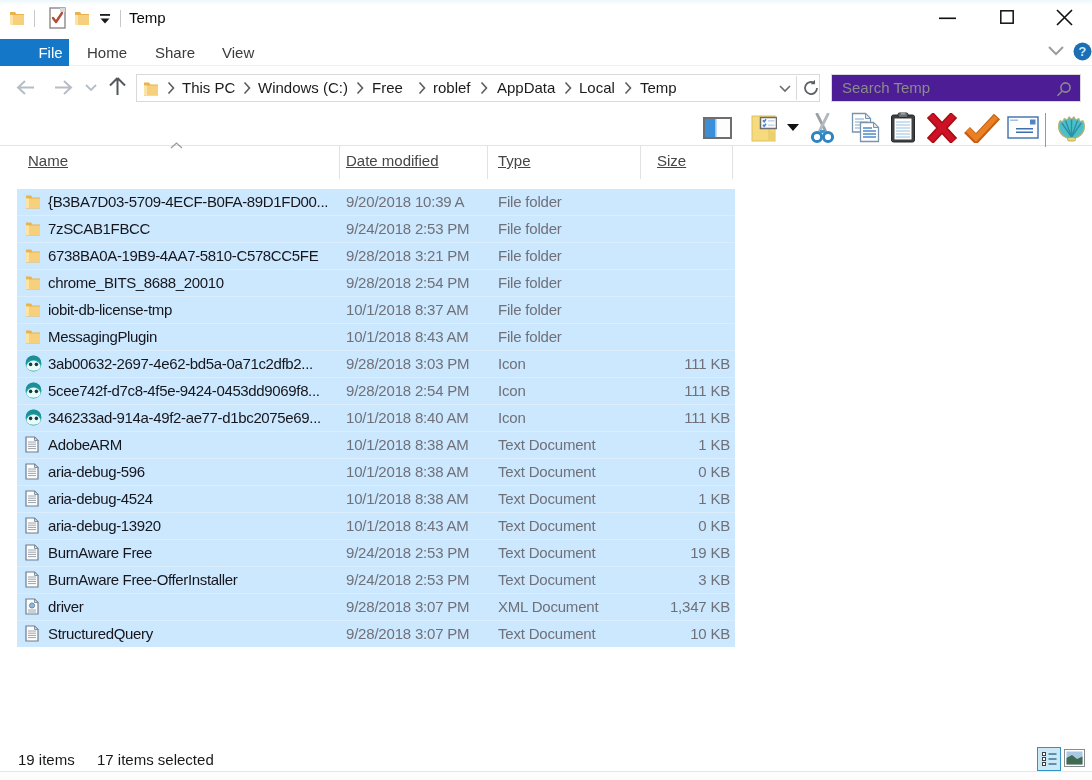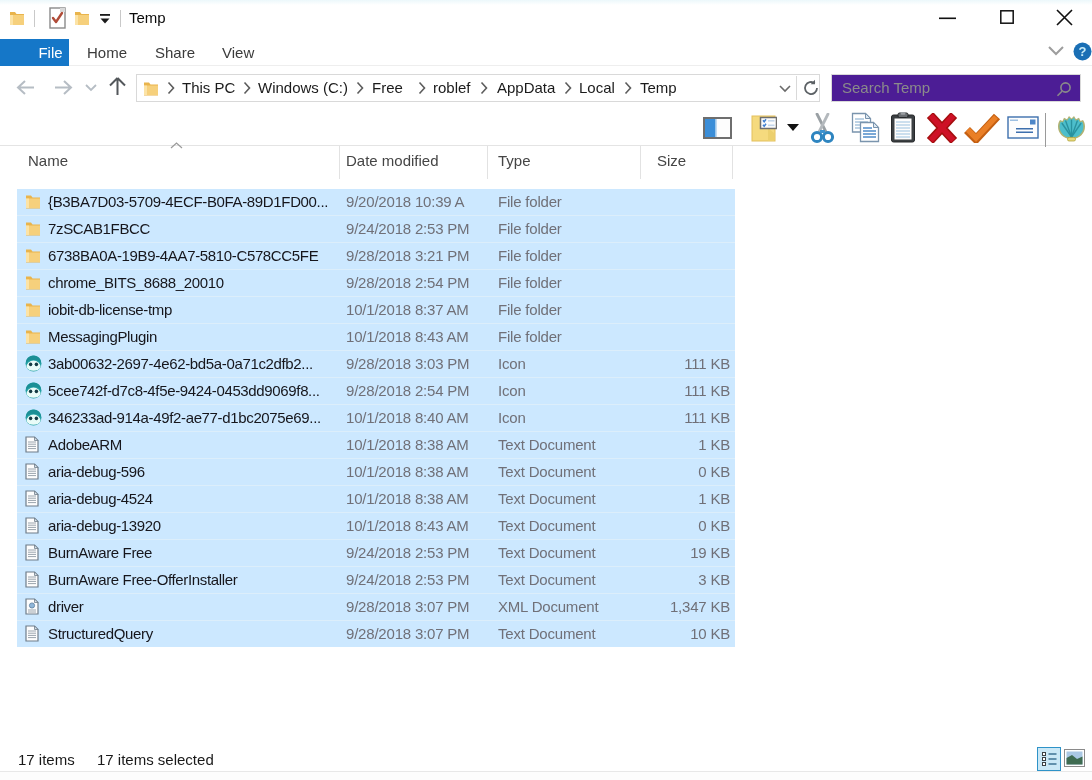--- a/index.html
+++ b/index.html
@@ -32,21 +32,21 @@
 .crumb { position:absolute; top:0; height:26px; line-height:26px; font-size:15px; color:#1b1b1b; white-space:nowrap; }
 .crumbsep { position:absolute; top:6px; }
 #searchtext { position:absolute; left:10px; top:0; height:26px; line-height:26px; font-size:15px; color:#8b8b8b; }
 
 
 #toolbar { position:absolute; left:0; top:110px; width:1092px; height:36px; background:#fff; border-bottom:1px solid #e4e4e4; }
 #toolbar .tsep { position:absolute; left:1045px; top:3px; width:1px; height:34px; background:#9a9a9a; }
 
 
 #listhdr { position:absolute; left:0; top:150px; width:1092px; height:30px; background:#fff; font-size:15px; color:#454545; }
-#listhdr .h { position:absolute; top:2px; }
+#listhdr .h { position:absolute; top:2px;text-decoration:underline; }
 .row { position:absolute; left:17px; width:718px; height:26px; background:#cce8ff; font-size:15px; letter-spacing:-0.2px; }
 .row .nm { position:absolute; left:31px; top:4px; color:#16161c; white-space:nowrap; letter-spacing:-0.35px; }
 .row .dt { position:absolute; left:329px; top:4px; color:#707078; white-space:nowrap; }
 .row .tp { position:absolute; left:481px; top:4px; color:#707078; white-space:nowrap; }
 .row .sz { position:absolute; right:5px; top:4px; color:#707078; white-space:nowrap; }
 .row svg.fic { position:absolute; left:8px; top:4px; }
 
 
 #statusbar { position:absolute; left:0; top:744px; width:1092px; height:28px; background:#fff; font-size:15px; color:#191919; }
 #bottomstrip { position:absolute; left:0; top:771px; width:1092px; height:9px; background:#fdfdfd; border-top:1px solid #e8e8e8; }
@@ -476,21 +476,21 @@
           </g>
         </svg>
         <div class="nm">StructuredQuery</div>
         <div class="dt">9/28/2018 3:07 PM</div>
         <div class="tp">Text Document</div>
         <div class="sz">10 KB</div>
       </div>
   </div>
 
   <div id="statusbar">
-    <div class="abs" style="left:18px;top:7px">17 items</div>
+    <div class="abs" style="left:18px;top:7px">19 items</div>
     <div class="abs" style="left:97px;top:7px">17 items selected</div>
     <svg class="abs" style="left:1037px;top:3px" width="24" height="24" viewBox="0 0 24 24">
       <rect x="0.5" y="0.5" width="23" height="23" fill="#cbe8f6" stroke="#2f93c8" stroke-width="1"></rect>
       <g fill="#3c4043">
           <rect x="5" y="5" width="4" height="4"></rect>
           <rect x="5" y="10" width="4" height="4"></rect>
           <rect x="5" y="15" width="4" height="4"></rect>
         </g>
       <g fill="#fff">
           <rect x="6" y="6" width="2" height="2"></rect>

